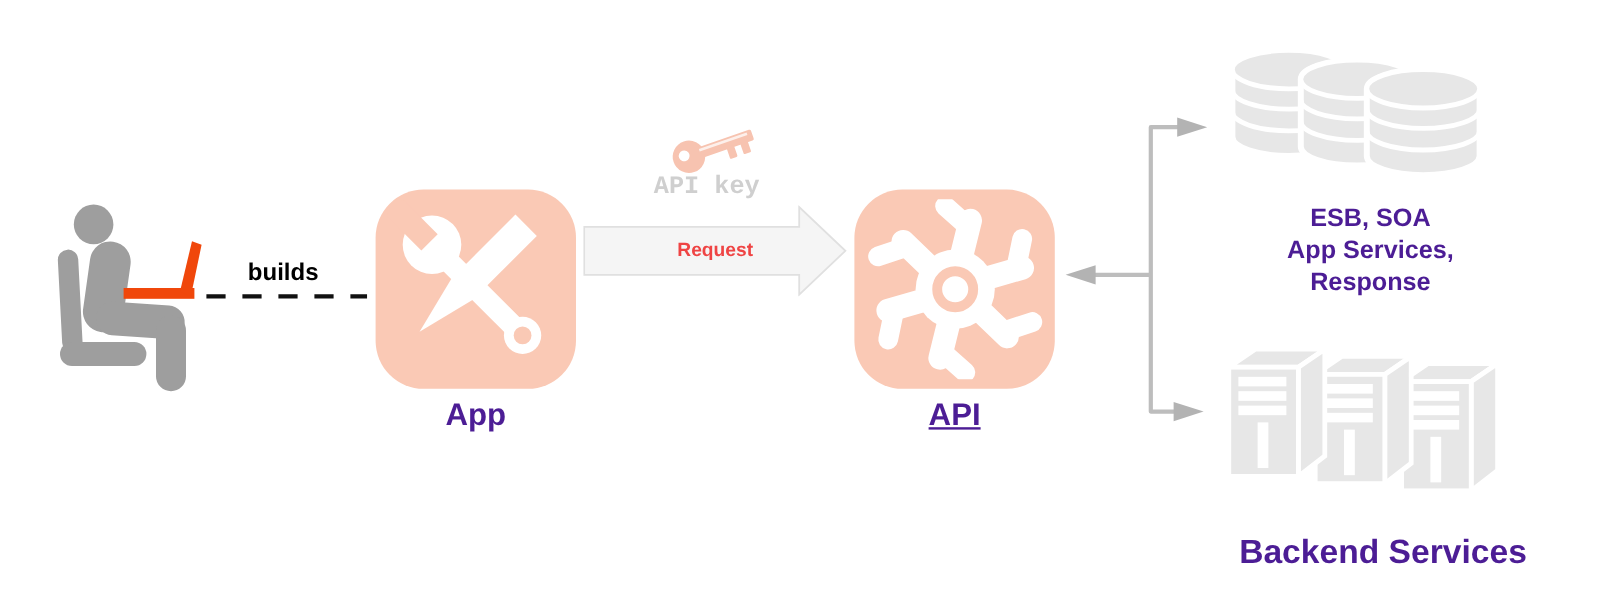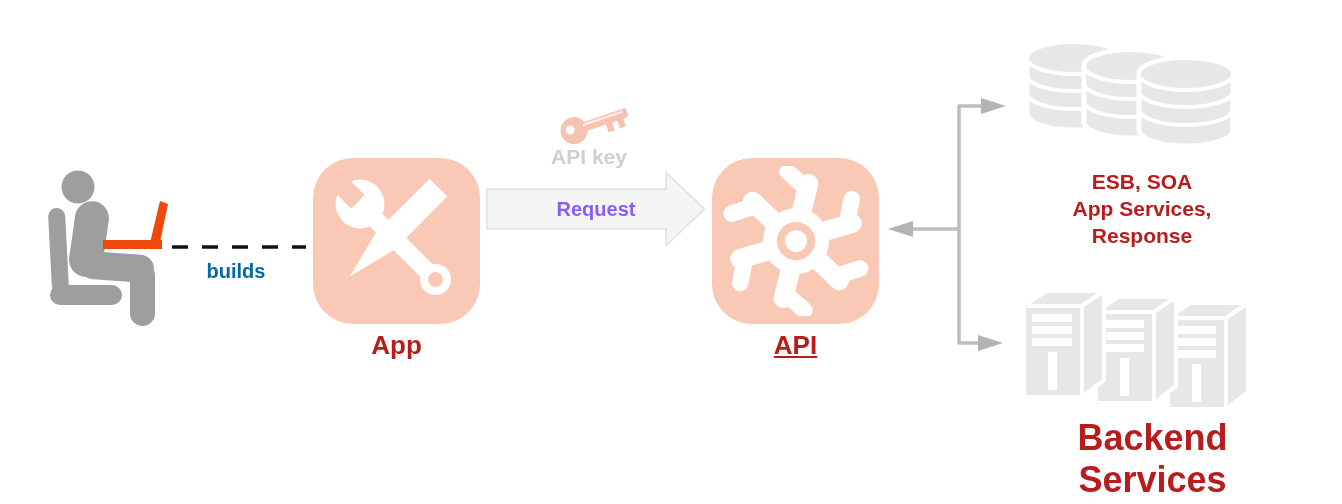--- a/index.html
+++ b/index.html
@@ -2,30 +2,30 @@
 <html><head>
 <meta charset="utf-8">
 <style>
   html,body{margin:0;padding:0;background:#fff;}
   #canvas{
     position:relative;width:1342px;height:504px;background:#ffffff;overflow:hidden;
     font-family:"Liberation Sans", sans-serif;
   }
   .abs{position:absolute;}
   .lbl{font-weight:bold;text-align:center;}
-  .lbl-black{color:#0369a1;font-size:21px;margin-top:44px;}
-  .lbl-muted{color:#b91c1c;}
+  .lbl-black{color:#000000;font-size:21px;}
+  .lbl-muted{color:#4c1d95;}
   .node-icon{
     border-radius:40px;background:#fac9b5;
     display:flex;align-items:center;justify-content:center;
   }
   .arrow-wrap{display:flex;align-items:center;justify-content:center;}
   .arrow-label{
     position:absolute;inset:0;display:flex;align-items:center;justify-content:center;
-    font-weight:bold;font-size:20px;color:#8b5cf6;
+    font-weight:bold;font-size:16px;color:#ef4444;
   }
   .esb-line{display:block;}
 </style>
 </head>
 <body>
 
 <div id="canvas">
 
   <svg class="abs" style="left:45px;top:163px;" width="152" height="172" viewBox="0 0 152 172">
     <rect x="5" y="45" width="17" height="86" rx="8.5" fill="#9e9e9e" transform="rotate(-3 13 88)"></rect>
@@ -63,21 +63,21 @@
   <svg class="abs" style="left:552px;top:100px;" width="82" height="52" viewBox="0 0 82 52">
     <g transform="rotate(-19 24 30)" fill="#f7c3b0">
       <rect x="30" y="25" width="48" height="9.5" rx="1.5"></rect>
       <rect x="54" y="33" width="6.5" height="10" rx="1"></rect>
       <rect x="66" y="33" width="6.5" height="10" rx="1"></rect>
       <circle cx="22" cy="30" r="13.5"></circle>
       <rect x="32" y="26.5" width="42" height="2.2" fill="#ffffff" opacity="0.75"></rect>
       <circle cx="18.5" cy="28" r="4.5" fill="#ffffff"></circle>
     </g>
   </svg>
-  <div class="abs lbl" style="left:529px;top:145px;width:120px;font-size:21px;color:#cfcfcf;">API key</div>
+  <div class="abs lbl" style="left:529px;top:145px;width:120px;font-size:21px;color:#cfcfcf;font-family:Liberation Mono, monospace;">API key</div>
 
   <div class="abs arrow-wrap" style="left:486px;top:171px;width:220px;height:76px;">
     <svg width="220" height="76" viewBox="0 0 220 76">
       <polygon points="0.8,18 180,18 180,1.5 218.5,38 180,74.5 180,58 0.8,58" fill="#f5f5f5" stroke="#e0e0e0" stroke-width="1.5"></polygon>
     </svg>
     <div class="arrow-label">Request</div>
   </div>
 
 
   <div class="abs node-icon" style="left:712px;top:158px;width:167px;height:166px;">
@@ -170,15 +170,15 @@
     <g transform="translate(6,8)">
       <polygon points="0,22 58,22 80,7 22,7" fill="#e7e7e7" stroke="#ffffff" stroke-width="4"></polygon>
       <polygon points="58,22 80,7 80,96 58,113" fill="#e7e7e7" stroke="#ffffff" stroke-width="4"></polygon>
       <rect x="0" y="22" width="58" height="91" fill="#e7e7e7" stroke="#ffffff" stroke-width="4"></rect>
       <rect x="8" y="30" width="40" height="8" fill="#ffffff"></rect>
         <rect x="8" y="42" width="40" height="8" fill="#ffffff"></rect>
         <rect x="8" y="54" width="40" height="8" fill="#ffffff"></rect>
       <rect x="24" y="68" width="9" height="38" fill="#ffffff"></rect>
     </g>
   </svg>
-  <div class="abs lbl lbl-muted" style="left:1020px;top:417px;width:265px;font-size:36px;">Backend Services</div>
+  <div class="abs lbl lbl-muted" style="left:1020px;top:444px;width:265px;font-size:28px;">Backend Services</div>
 
 </div>
 
 </body></html>

